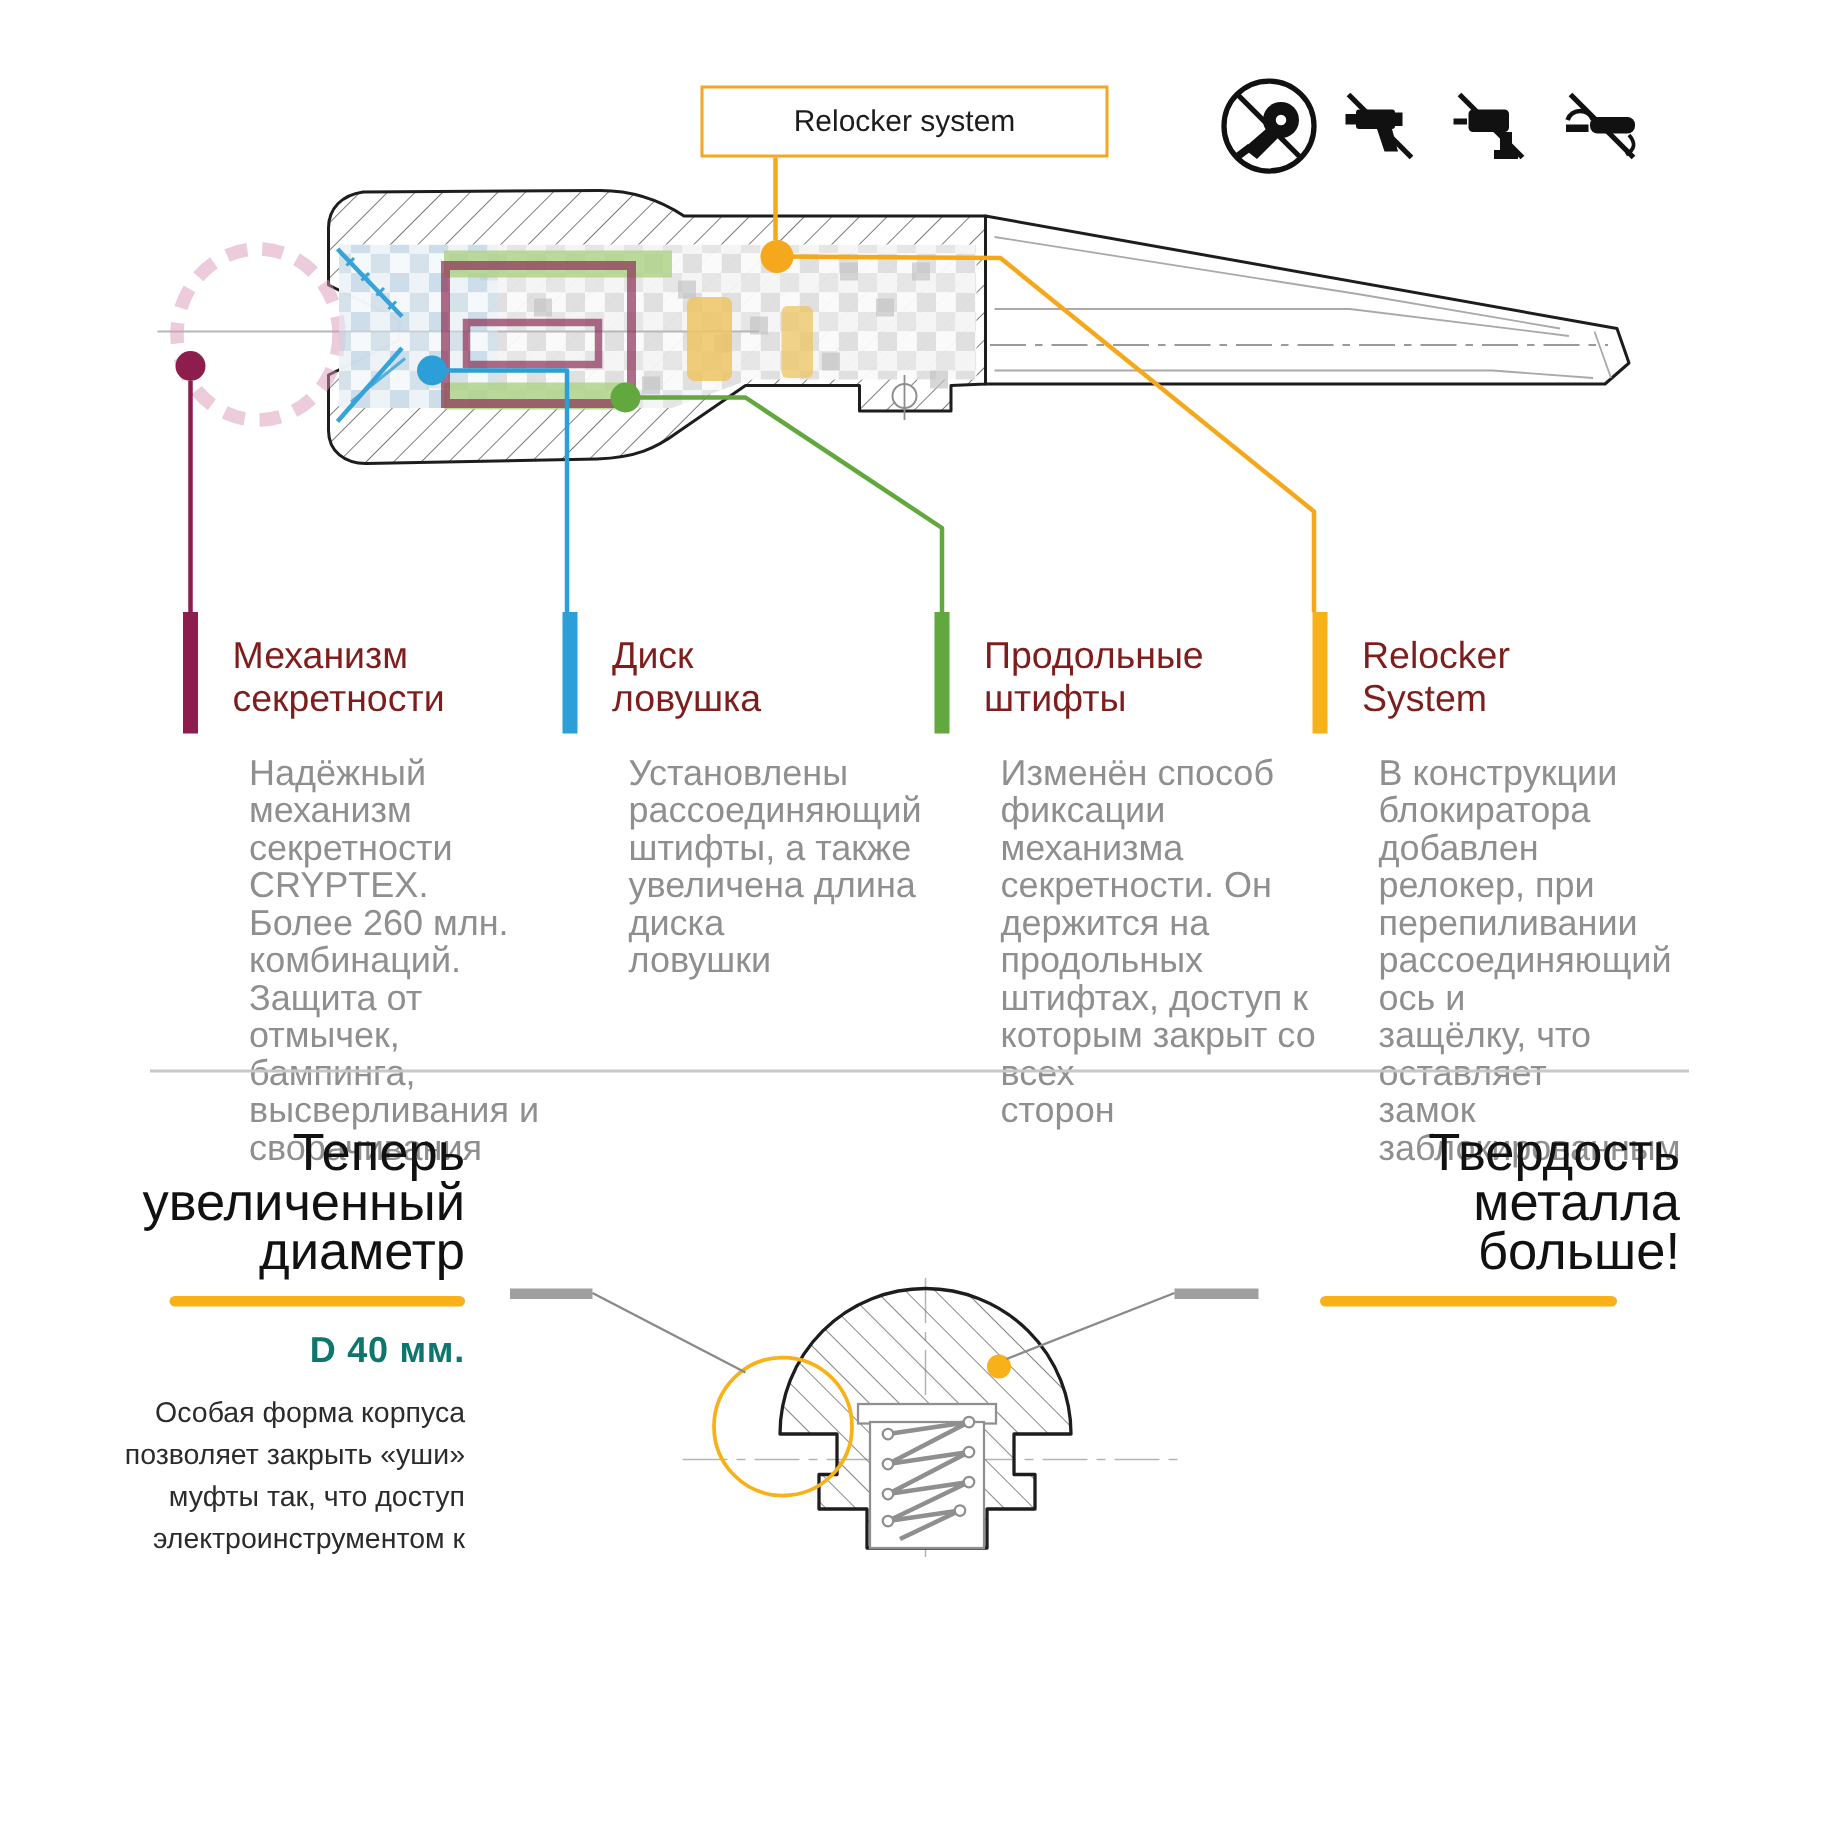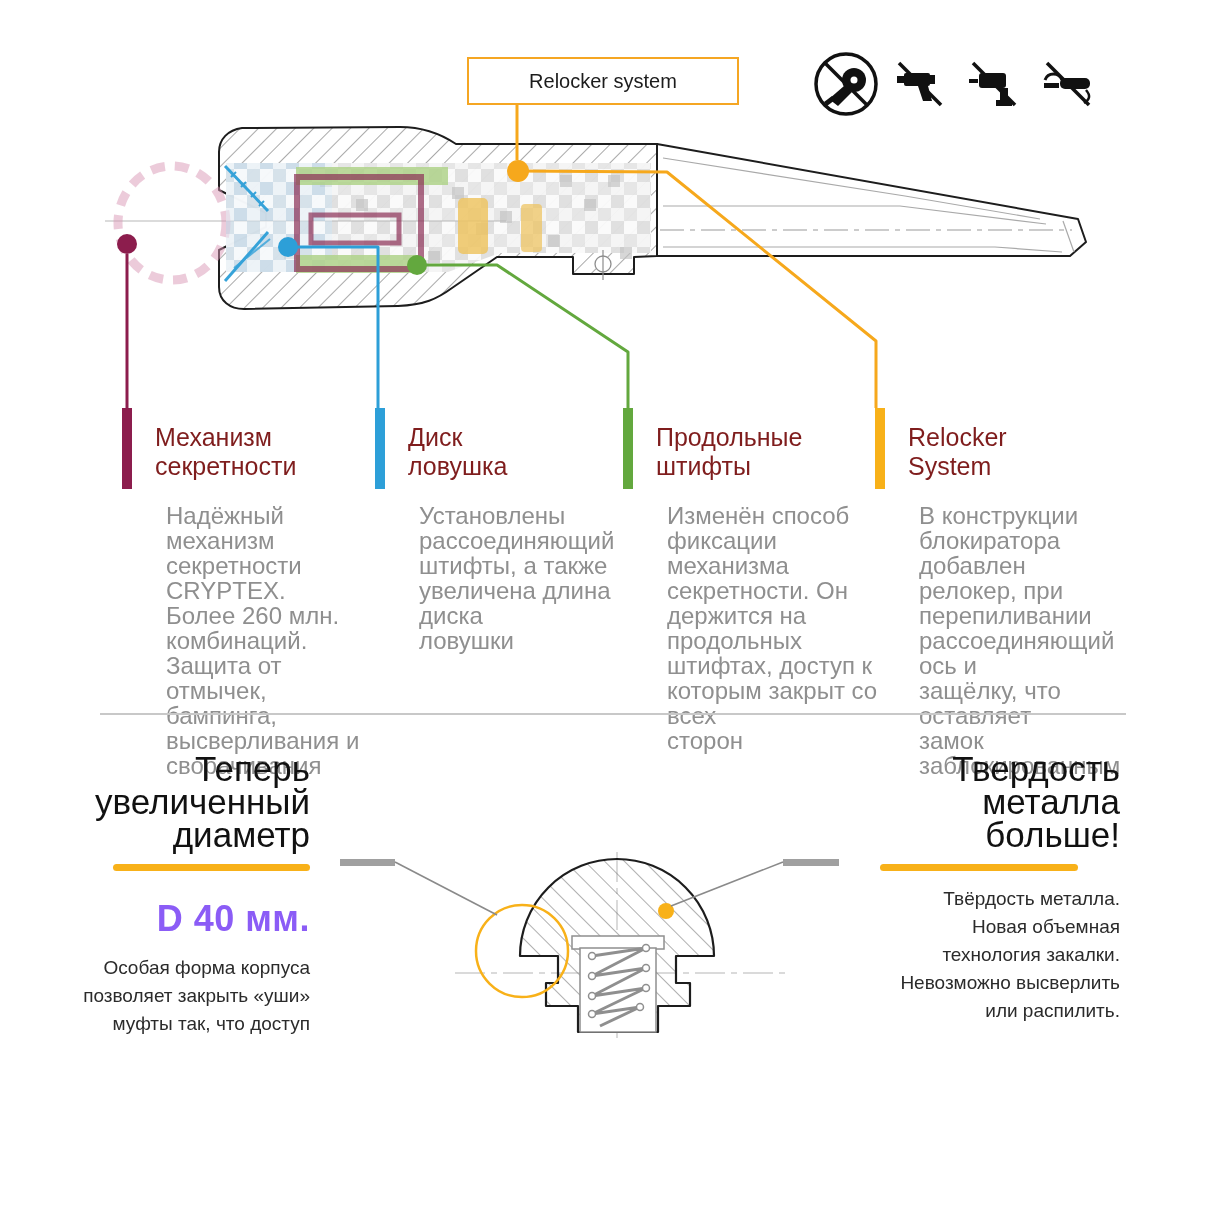--- a/index.html
+++ b/index.html
@@ -20,21 +20,21 @@
 
   .divider{position:absolute;left:100px;top:713px;width:1026px;height:2px;background:#c8c8c8;}
 
   .bblock{position:absolute;top:752px;}
   .bl{left:75px;width:235px;text-align:right;}
   .br{left:880px;width:240px;text-align:right;}
   .btitle{font-size:35px;line-height:33px;color:#111;white-space:pre-line;}
   .uline{height:7px;background:#F8B119;border-radius:4px;margin-top:13px;}
   .bl .uline{width:197px;margin-left:auto;}
   .br .uline{width:198px;}
-  .bvalue{font-size:36px;font-weight:700;color:#8b5cf6;margin-top:27px;letter-spacing:.5px;}
+  .bvalue{font-size:24px;font-weight:700;color:#0f766e;margin-top:16px;letter-spacing:.5px;}
   .bdesc{font-size:19px;line-height:28px;color:#2b2b2b;margin-top:14px;white-space:pre-line;}
 </style>
 </head>
 <body>
 
 <div class="page">
 
   <svg class="art" width="1217" height="1217" viewBox="0 0 1217 1217">
     <defs>
       <pattern id="hU" patternUnits="userSpaceOnUse" width="13" height="13" patternTransform="rotate(45)">
@@ -252,20 +252,15 @@
 муфты так, что доступ
 электроинструментом к
 ним невозможен.</div>
   </div>
 
   <div class="bblock br">
     <div class="btitle">Твердость
 металла
 больше!</div>
     <div class="uline"></div>
-    <div class="bdesc">Твёрдость металла.
-Новая объемная
-технология закалки.
-Невозможно высверлить
-или распилить.</div>
   </div>
 
 </div>
 
 </body></html>

